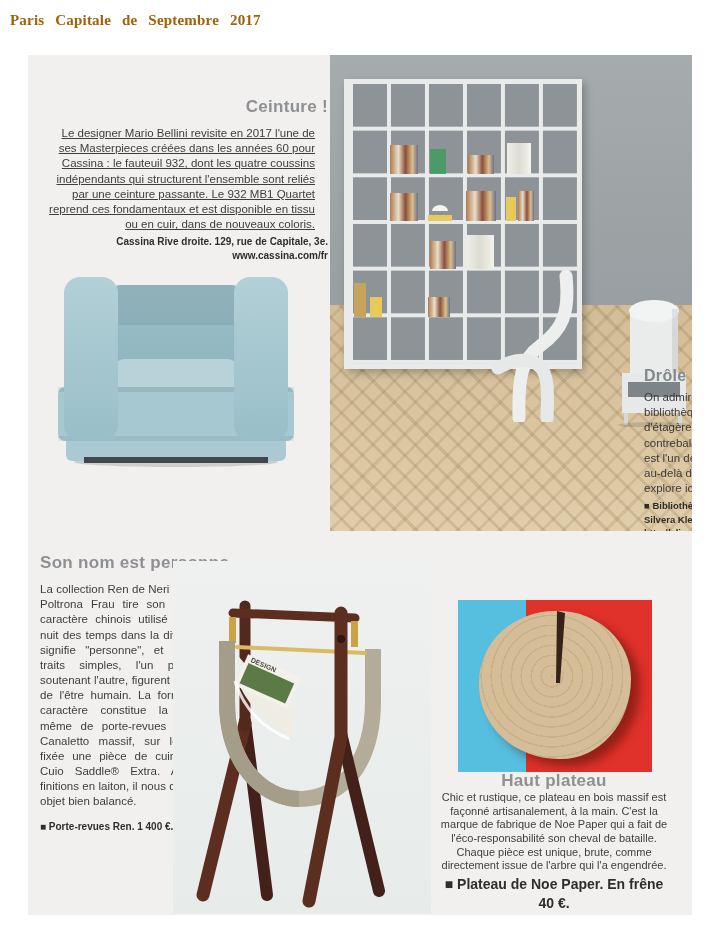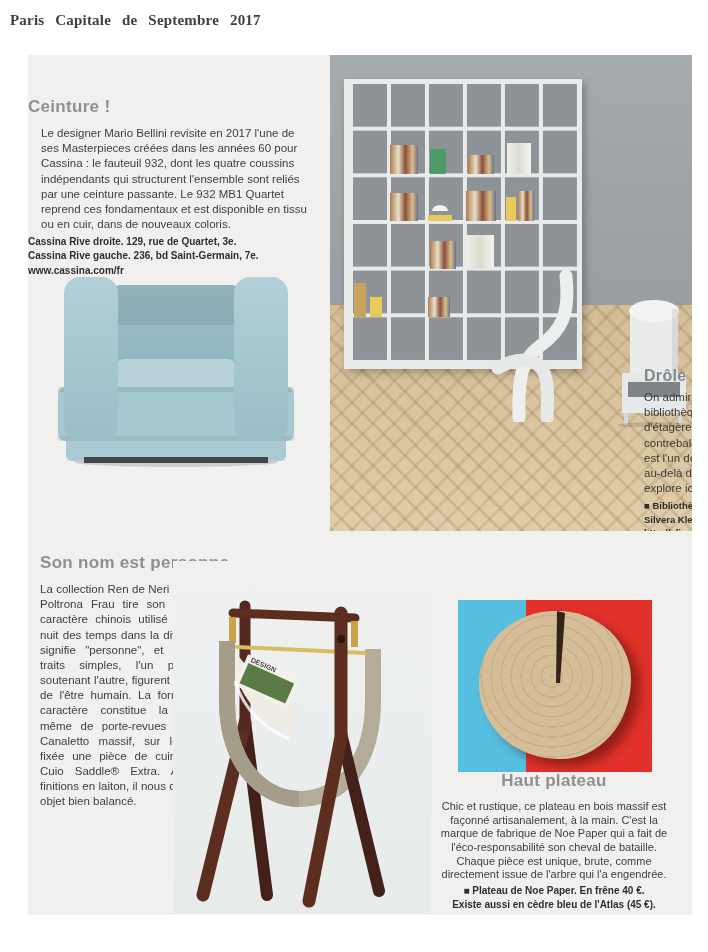--- a/index.html
+++ b/index.html
@@ -1,33 +1,33 @@
 <!DOCTYPE html>
 <html><head>
 <meta charset="utf-8">
 <style>
   * { margin:0; padding:0; box-sizing:border-box; }
   html,body { width:708px; height:952px; background:#ffffff; overflow:hidden;
               font-family:"Liberation Sans","DejaVu Sans",sans-serif; }
 
   
   #header { position:absolute; left:10px; top:12px; font-family:"Liberation Serif","DejaVu Serif",serif;
-            font-weight:bold; font-size:15px; color:#404040; word-spacing:7px; letter-spacing:.2px; }
+            font-weight:bold; font-size:15px; color:#a16207; word-spacing:7px; letter-spacing:.2px; }
 
   
   #scan { position:absolute; left:28px; top:55px; width:664px; height:860px; background:#f1f0ee; }
 
   .sec-title { font-size:17px; font-weight:bold; color:#8f9093; letter-spacing:.3px; }
   .body-txt  { font-size:11.5px; line-height:1.32; color:#3e3e3e; }
   .details   { font-size:10px; line-height:1.42; font-weight:bold; color:#2e2e2e; }
 
   
-  #ceinture { position:absolute; left:0; top:42px; width:300px; text-align:left; }
+  #ceinture { position:absolute; left:0; top:42px; width:300px; text-align:right; }
   #ceinture .sec-title { margin-bottom:9px; }
-  #ceinture .body-txt  { padding:0 13px; }
+  #ceinture .body-txt  { padding:0 13px;text-decoration:underline; }
   #ceinture .details   { margin-top:3px; }
   #armchair { position:absolute; left:30px; top:216px; width:236px; height:196px; }
 
   
   #photo-shelf { position:absolute; left:302px; top:0; width:362px; height:476px; overflow:hidden;
                  background:linear-gradient(180deg,#a6abad 0%,#989ea1 55%,#8f9598 62%); }
   #floor { position:absolute; left:0; right:0; bottom:0; height:226px;
            background-image:
              repeating-linear-gradient(45deg, rgba(125,95,55,.18) 0 3px, rgba(0,0,0,0) 3px 15px),
              repeating-linear-gradient(-45deg, rgba(125,95,55,.14) 0 3px, rgba(0,0,0,0) 3px 15px),
@@ -61,37 +61,36 @@
   #plateau-photo { position:absolute; left:430px; top:545px; width:194px; height:172px; }
   #plateau-cyan  { position:absolute; left:0; top:0; width:35%; height:100%; background:#56bede; }
   #plateau-red   { position:absolute; right:0; top:0; width:65%; height:100%; background:#e0312a; }
   #wood-slice { position:absolute; left:21px; top:11px; width:152px; height:148px;
                 background-color:#d5bd97;
                 background-image:repeating-radial-gradient(circle at 48% 44%, rgba(90,60,30,.10) 0 1.5px, rgba(0,0,0,0) 1.5px 10px);
                 border-radius:50% 48% 46% 52% / 48% 46% 54% 50%;
                 box-shadow:9px 7px 10px rgba(60,10,5,.45); }
   #wood-crack { position:absolute; left:21px; top:11px; width:152px; height:148px; }
   #plateau-text { position:absolute; left:412px; top:716px; width:228px; text-align:center; }
-  #plateau-text .sec-title { margin-bottom:9px; }
+  #plateau-text .sec-title { margin-bottom:0; }
   #plateau-text .body-txt  { font-size:11px; line-height:1.24;text-align:center; }
-  #plateau-text .details   { margin-top:2px; font-size:10px; line-height:1.4; }
+  #plateau-text .details   { margin-top:2px; font-size:14px; line-height:1.4; }
 </style>
 </head>
 <body>
 
 <div id="header">Paris Capitale de Septembre 2017</div>
 
 <div id="scan">
 
   <div id="ceinture">
     <div class="sec-title">Ceinture !</div>
     <div class="body-txt">Le designer Mario Bellini revisite en 2017 l'une de ses Masterpieces créées dans les années 60 pour Cassina : le fauteuil 932, dont les quatre coussins indépendants qui structurent l'ensemble sont reliés par une ceinture passante. Le 932 MB1 Quartet reprend ces fondamentaux et est disponible en tissu ou en cuir, dans de nouveaux coloris.</div>
     <div class="details">
-      <div>Cassina Rive droite. 129, rue de Quartet, 3e.</div>
-      <div>Cassina Rive gauche. 236, bd Saint-Germain, 7e.</div>
+      <div>Cassina Rive droite. 129, rue de Capitale, 3e.</div>
       <div>www.cassina.com/fr</div>
     </div>
   </div>
 
   <svg id="armchair" viewBox="0 0 236 196">
     <defs>
       <linearGradient id="gArm" x1="0" y1="0" x2="0" y2="1">
         <stop offset="0" stop-color="#b2d0d7"></stop>
           <stop offset="1" stop-color="#99bec8"></stop>
       </linearGradient>
@@ -173,20 +172,21 @@
         <div>Silvera Kleber. 58, avenue Kléber, 16e. Points de vente sur http://alias.design/fr</div>
       </div>
     </div>
   </div>
 
   <div id="personne-title" class="sec-title">Son nom est personne</div>
 
   <div id="personne-text">
     <div class="body-txt">La collection Ren de Neri &amp; Hu pour Poltrona Frau tire son nom d'un caractère chinois utilisé depuis la nuit des temps dans la divination. Il signifie "personne", et ses deux traits simples, l'un plus long soutenant l'autre, figurent la stabilité de l'être humain. La forme de ce caractère constitue la structure même de porte-revues en noyer Canaletto massif, sur lequel est fixée une pièce de cuir incurvée Cuio Saddle® Extra. Avec ses finitions en laiton, il nous dessine un objet bien balancé.</div>
     <div class="details">
+      <div>■ Porte-revues Ren. 1 400 €.</div>
     </div>
   </div>
 
   <div id="rack-photo">
     <svg viewBox="0 0 258 348">
 
       <path d="M72,160 L94,334" stroke="#43211a" stroke-width="12" stroke-linecap="round" fill="none"></path>
       <path d="M72,162 L30,334" stroke="#5c2e20" stroke-width="13" stroke-linecap="round" fill="none"></path>
       <path d="M72,45 L72,165" stroke="#54291d" stroke-width="11" stroke-linecap="round" fill="none"></path>
 
@@ -222,17 +222,16 @@
     <svg id="wood-crack" viewBox="0 0 152 148">
       <path d="M78,0 L86,2 L81,72 L77,72 Z" fill="#35231a"></path>
     </svg>
   </div>
 
   <div id="plateau-text">
     <div class="sec-title">Haut plateau</div>
     <div class="body-txt">Chic et rustique, ce plateau en bois massif est façonné artisanalement, à la main. C'est la marque de fabrique de Noe Paper qui a fait de l'éco-responsabilité son cheval de bataille. Chaque pièce est unique, brute, comme directement issue de l'arbre qui l'a engendrée.</div>
     <div class="details">
       <div>■ Plateau de Noe Paper. En frêne 40 €.</div>
-      <div>Existe aussi en cèdre bleu de l'Atlas (45 €).</div>
     </div>
   </div>
 
 </div>
 
 </body></html>

